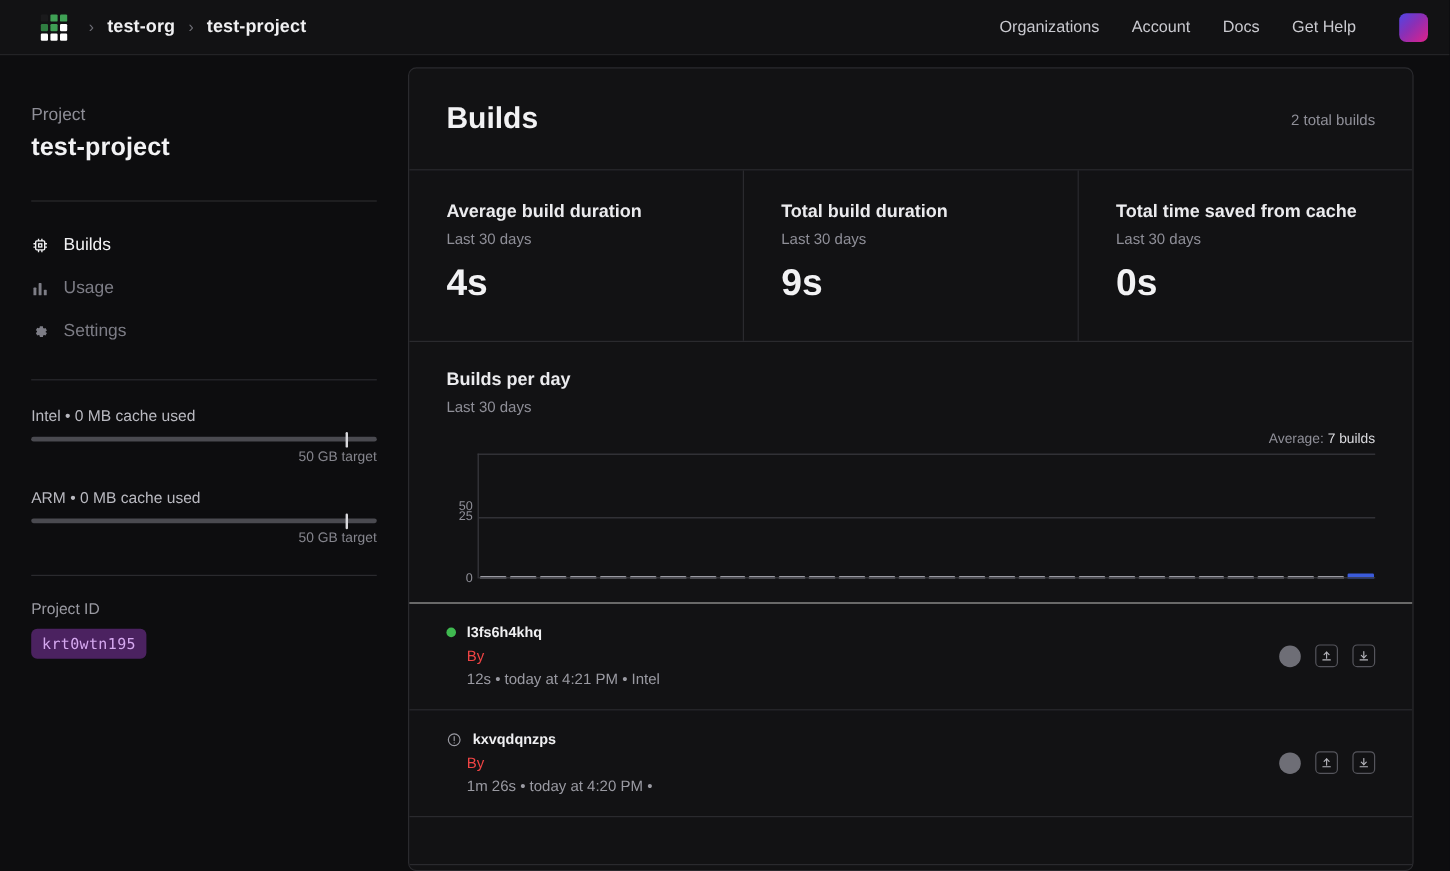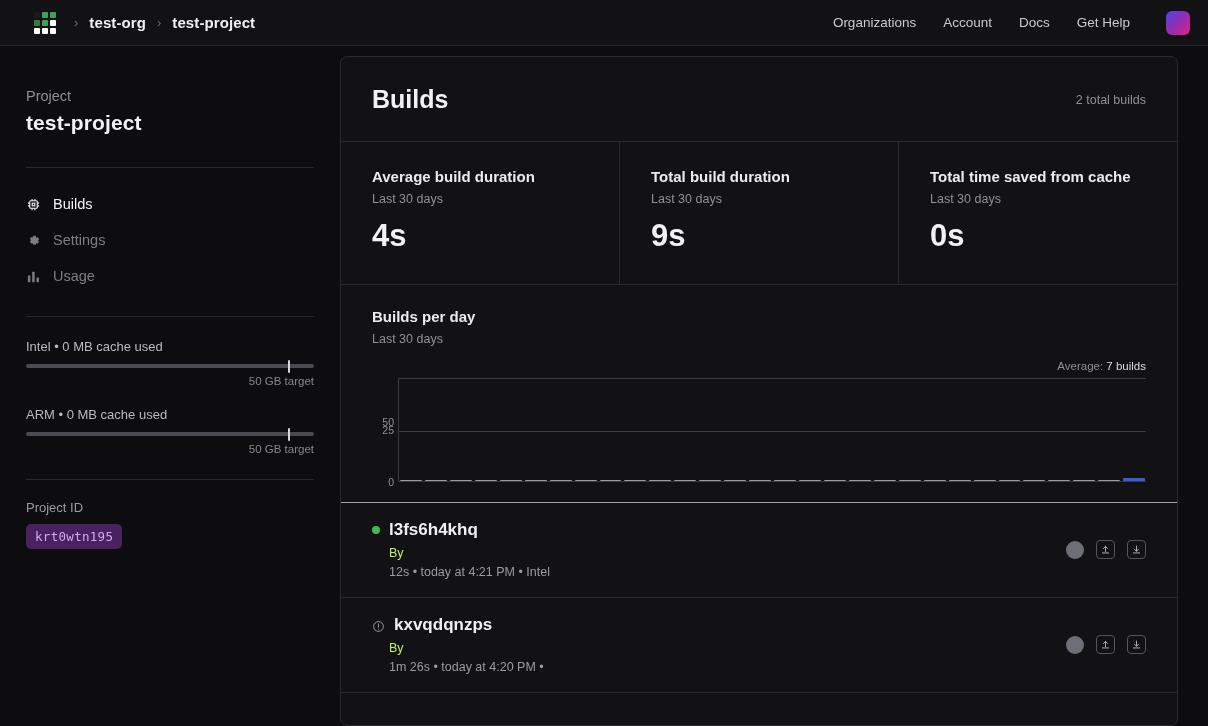--- a/index.html
+++ b/index.html
@@ -135,22 +135,22 @@
   .build-row {
     display: flex; align-items: center;
     padding: 17px 31px 18px 31px;
     border-bottom: 1px solid #2a2a2e;
     cursor: pointer;
   }
   .build-left { flex: 1; min-width: 0; }
   .build-idline { display: flex; align-items: center; gap: 9px; }
   .dot-ok { width: 8px; height: 8px; border-radius: 50%; background: #3fb950; flex: 0 0 8px; }
   .icon-warn { width: 13px; height: 13px; flex: 0 0 13px; }
-  .build-id { font-size: 17px; font-weight: bold; color: #f0f0f2; }
-  .build-by { font-size: 12.5px; color: #bef264; margin: 6px 0 0 17px; }
+  .build-id { font-size: 12px; font-weight: bold; color: #f0f0f2; }
+  .build-by { font-size: 12.5px; color: #ef4444; margin: 6px 0 0 17px; }
   .build-meta { font-size: 12.5px; color: #9a9aa2; margin: 5px 0 0 17px; }
   .build-right { display: flex; align-items: center; gap: 12px; }
   .avatar-circle { width: 18px; height: 18px; border-radius: 50%; background: #6e6e76; }
   .icon-btn {
     width: 19px; height: 19px; border: 1px solid #55555c; border-radius: 4px;
     display: flex; align-items: center; justify-content: center;
     color: #b5b5bc; cursor: pointer;
   }
 </style>
 </head>
@@ -197,35 +197,35 @@
             <rect x="4" y="4" width="8" height="8" rx="1"></rect>
               <rect x="6.6" y="6.6" width="2.8" height="2.8"></rect>
             <path d="M6.5 4V2M9.5 4V2M6.5 14v-2M9.5 14v-2M4 6.5H2M4 9.5H2M14 6.5h-2M14 9.5h-2"></path>
           </svg>
         </span>
         <span>Builds</span>
       </div>
       <div class="navitem">
         <span class="ic">
           <svg width="15" height="15" viewBox="0 0 16 16" fill="currentColor">
-            <path d="M8 5.2A2.8 2.8 0 1 0 8 10.8 2.8 2.8 0 0 0 8 5.2zm0 4.3a1.5 1.5 0 1 1 0-3 1.5 1.5 0 0 1 0 3z"></path>
-            <path d="M14 9.1l-1.1-.6a5 5 0 0 0 0-1l1.1-.6-1.3-2.3-1.2.5a5 5 0 0 0-.9-.5L10.4 3h-2.7l-.2 1.3a5 5 0 0 0-.9.5l-1.2-.5L4.1 6.6l1.1.6a5 5 0 0 0 0 1L4.1 9l1.3 2.3 1.2-.5c.3.2.6.4.9.5l.2 1.3h2.7l.2-1.3c.3-.1.6-.3.9-.5l1.2.5L14 9.1z"></path>
-          </svg>
-        </span>
-        <span>Settings</span>
-      </div>
-      <div class="navitem">
-        <span class="ic">
-          <svg width="15" height="15" viewBox="0 0 16 16" fill="currentColor">
             <rect x="2" y="7" width="2.6" height="7" rx=".6"></rect>
               <rect x="6.6" y="3" width="2.6" height="11" rx=".6"></rect>
               <rect x="11.2" y="9" width="2.6" height="5" rx=".6"></rect>
           </svg>
         </span>
         <span>Usage</span>
+      </div>
+      <div class="navitem">
+        <span class="ic">
+          <svg width="15" height="15" viewBox="0 0 16 16" fill="currentColor">
+            <path d="M8 5.2A2.8 2.8 0 1 0 8 10.8 2.8 2.8 0 0 0 8 5.2zm0 4.3a1.5 1.5 0 1 1 0-3 1.5 1.5 0 0 1 0 3z"></path>
+            <path d="M14 9.1l-1.1-.6a5 5 0 0 0 0-1l1.1-.6-1.3-2.3-1.2.5a5 5 0 0 0-.9-.5L10.4 3h-2.7l-.2 1.3a5 5 0 0 0-.9.5l-1.2-.5L4.1 6.6l1.1.6a5 5 0 0 0 0 1L4.1 9l1.3 2.3 1.2-.5c.3.2.6.4.9.5l.2 1.3h2.7l.2-1.3c.3-.1.6-.3.9-.5l1.2.5L14 9.1z"></path>
+          </svg>
+        </span>
+        <span>Settings</span>
       </div>
     </div>
 
     <div class="side-rule" style="margin:26px 0 22px 0"></div>
 
     <div class="cache-block">
       <div class="cache-label">Intel • 0 MB cache used</div>
       <div class="bar-wrap">
         <div class="bar-track"></div>
         <div class="bar-marker" style="left:91%"></div>

